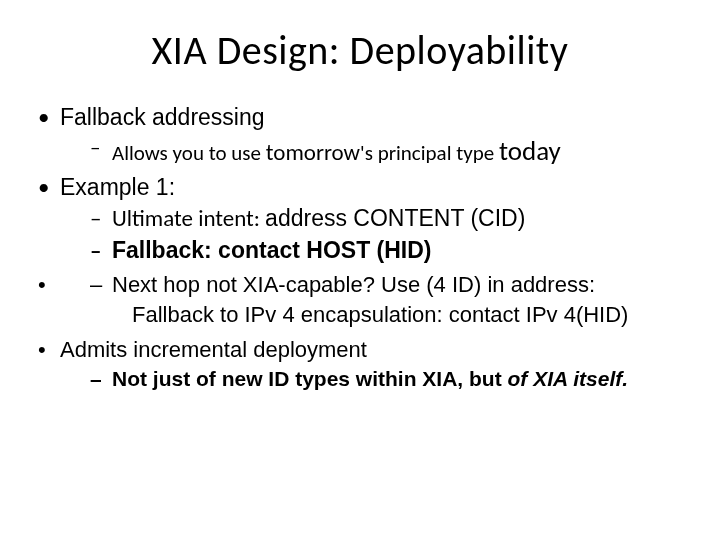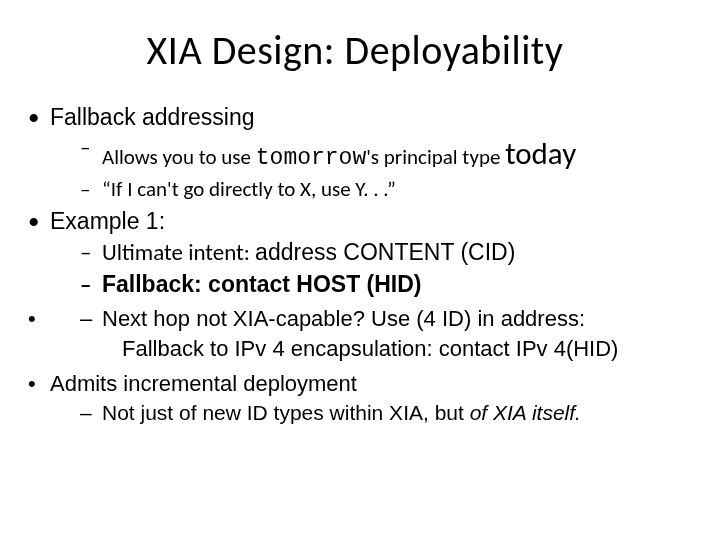--- a/index.html
+++ b/index.html
@@ -8,21 +8,21 @@
     width: 720px;
     height: 540px;
     background: #fff;
     font-family: Calibri, "Segoe UI", Arial, sans-serif;
     color: #000;
   }
   .slide {
     width: 720px;
     height: 540px;
     box-sizing: border-box;
-    padding: 20px 30px 20px 20px;
+    padding: 20px 30px 20px 30px;
     position: relative;
   }
   .title {
     font-size: 40px;
     text-align: center;
     margin: 6px 0 28px 0;
     font-weight: 400;
     letter-spacing: 0.5px;
   }
   ul.top {
@@ -61,41 +61,41 @@
     left: 30px;
     top: 0;
   }
   .indent2 {
     margin-left: 72px;
     font-size: 22px;
     line-height: 1.3;
   }
   .subnote {
     font-size: 18px;
+    font-weight: bold;
   }
   .arial { font-family: Arial, sans-serif; }
   .italic { font-style: italic; }
   .gap-top { margin-top: 6px; }
 </style>
 </head>
 <body>
 
 <div class="slide">
 
   <div class="title">XIA Design:  Deployability</div>
 
   <ul class="top">
 
     <li>
       <span class="arial">Fallback addressing</span>
       <ul class="sub">
         <li>
-          <span>Allows you to use </span><span style="font-size:23px;font-family:Liberation Mono, monospace;">tomorrow</span><span>'s principal type </span><span style="font-size:31px;text-align:right;">today</span>
+          <span>Allows you to use </span><span style="font-size:23px;">tomorrow</span><span>'s principal type </span><span style="font-size:27px;text-align:right;">today</span>
         </li>
-        <li>“If I can't go directly to X, use Y. . .”</li>
       </ul>
     </li>
 
     <li>
       <span class="arial">Example 1:</span>
       <ul class="sub">
         <li style="font-size:23px;">
           <span>Ultimate intent:  </span><span class="arial">address CONTENT (CID)</span>
         </li>
         <li style="font-size:23px;font-weight:bold;">

